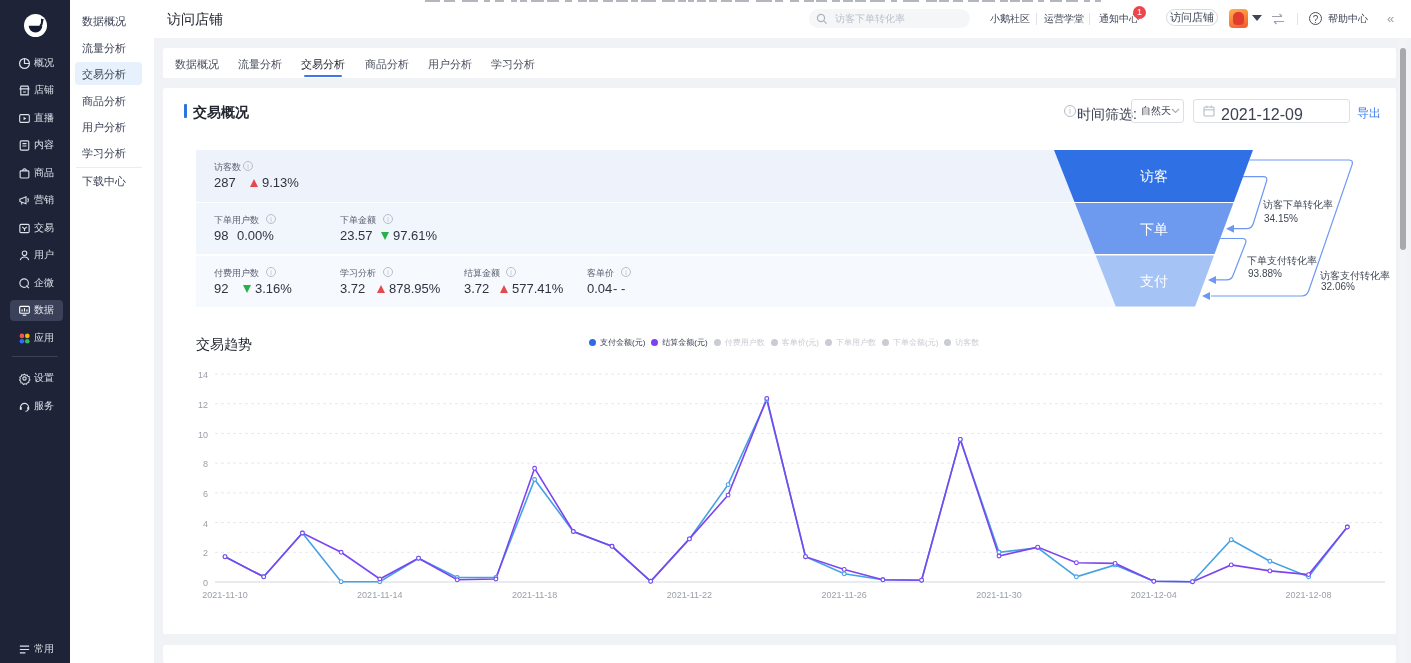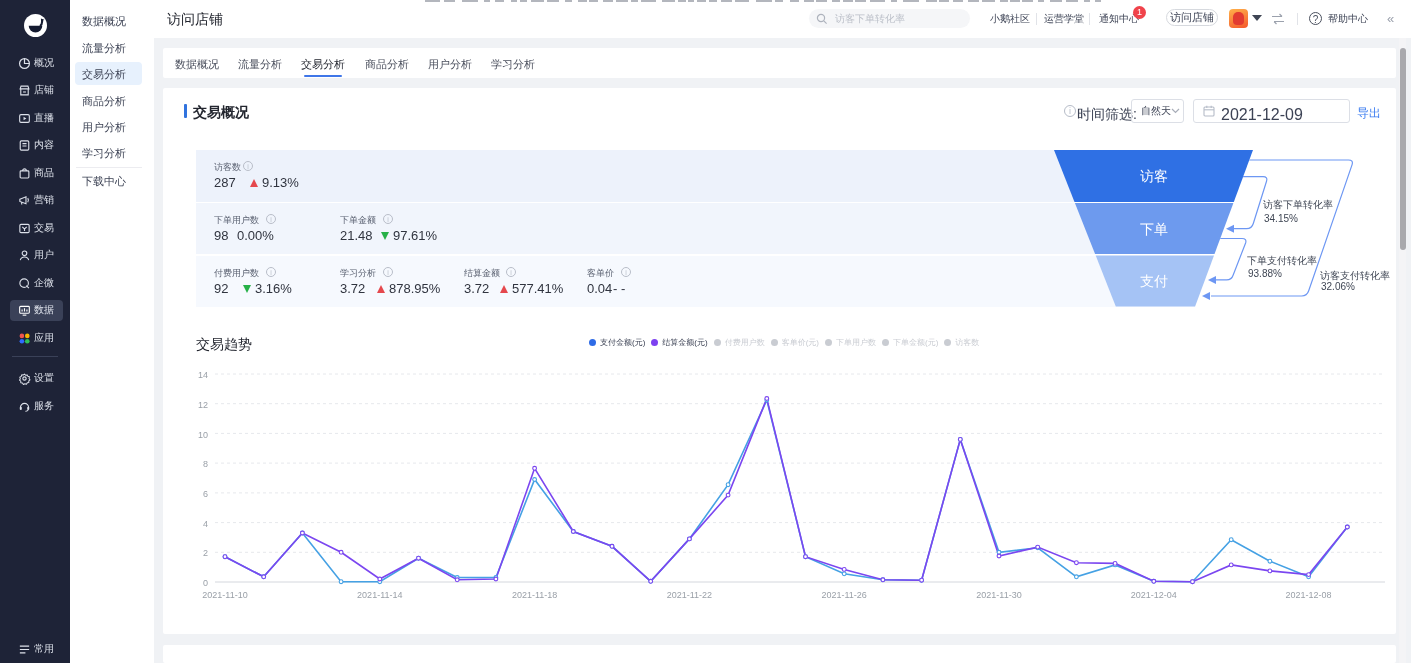--- a/index.html
+++ b/index.html
@@ -153,21 +153,21 @@
 <div class="sl" style="left:214px;top:161px">访客数</div>
     <div class="abs inf" style="left:243px;top:161px">i</div>
 <div class="sv" style="left:214px;top:176px">287</div>
 <div class="sv" style="left:250px;top:176px"><span class="up"></span><span style="margin-left:4px">9.13%</span></div>
 <div class="sl" style="left:214px;top:214px">下单用户数</div>
     <div class="abs inf" style="left:266px;top:214px">i</div>
 <div class="sv" style="left:214px;top:229px">98</div>
 <div class="sv" style="left:237px;top:229px">0.00%</div>
 <div class="sl" style="left:340px;top:214px">下单金额</div>
     <div class="abs inf" style="left:383px;top:214px">i</div>
-<div class="sv" style="left:340px;top:229px">21.48</div>
+<div class="sv" style="left:340px;top:229px">23.57</div>
 <div class="sv" style="left:381px;top:229px"><span class="dn"></span><span style="margin-left:4px">97.61%</span></div>
 <div class="sl" style="left:214px;top:267px">付费用户数</div>
     <div class="abs inf" style="left:266px;top:267px">i</div>
 <div class="sv" style="left:214px;top:282px">92</div>
 <div class="sv" style="left:243px;top:282px"><span class="dn"></span><span style="margin-left:4px">3.16%</span></div>
 <div class="sl" style="left:340px;top:267px">学习分析</div>
     <div class="abs inf" style="left:383px;top:267px">i</div>
 <div class="sv" style="left:340px;top:282px">3.72</div>
 <div class="sv" style="left:377px;top:282px"><span class="up"></span><span style="margin-left:4px">878.95%</span></div>
 <div class="sl" style="left:464px;top:267px">结算金额</div>

